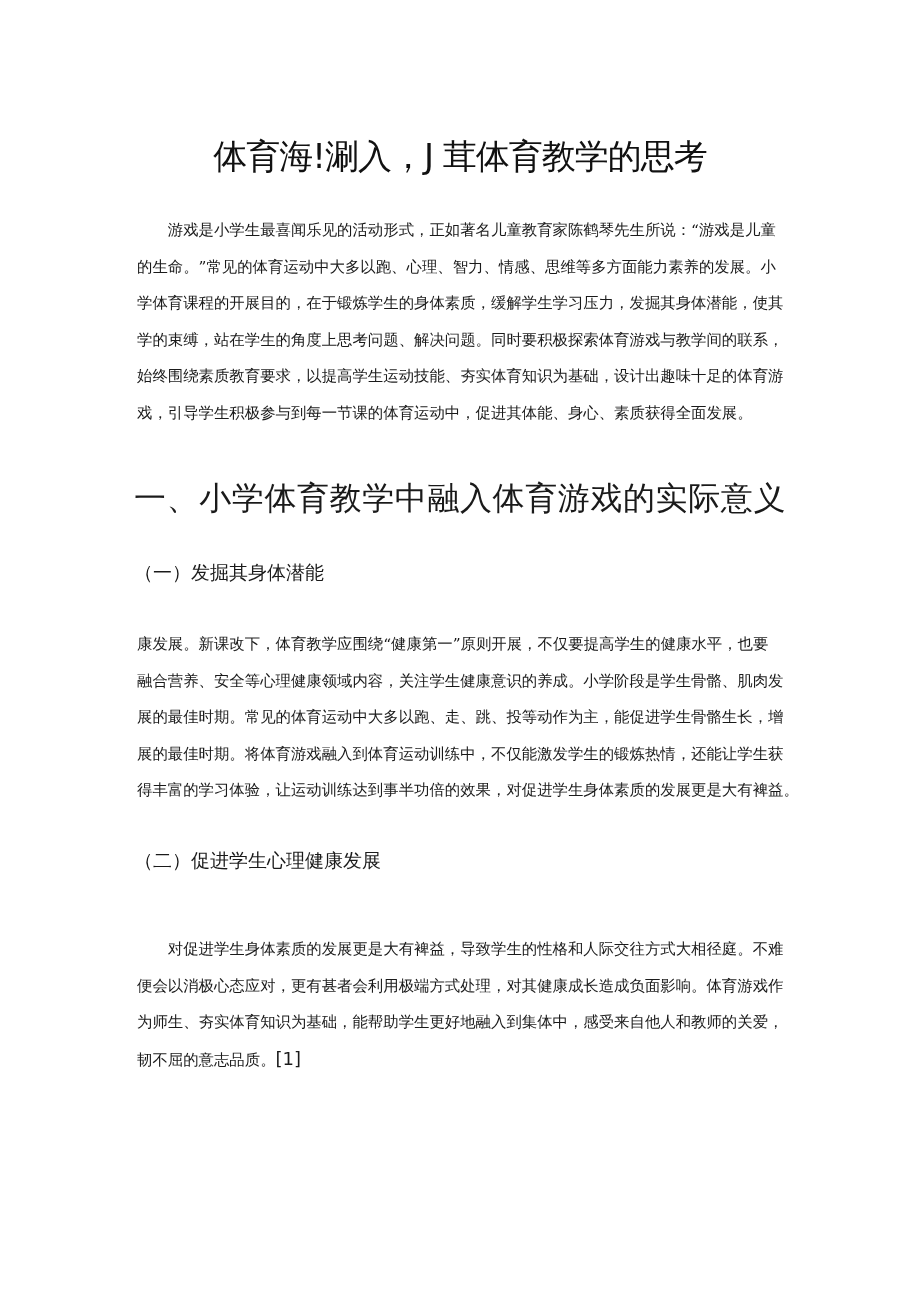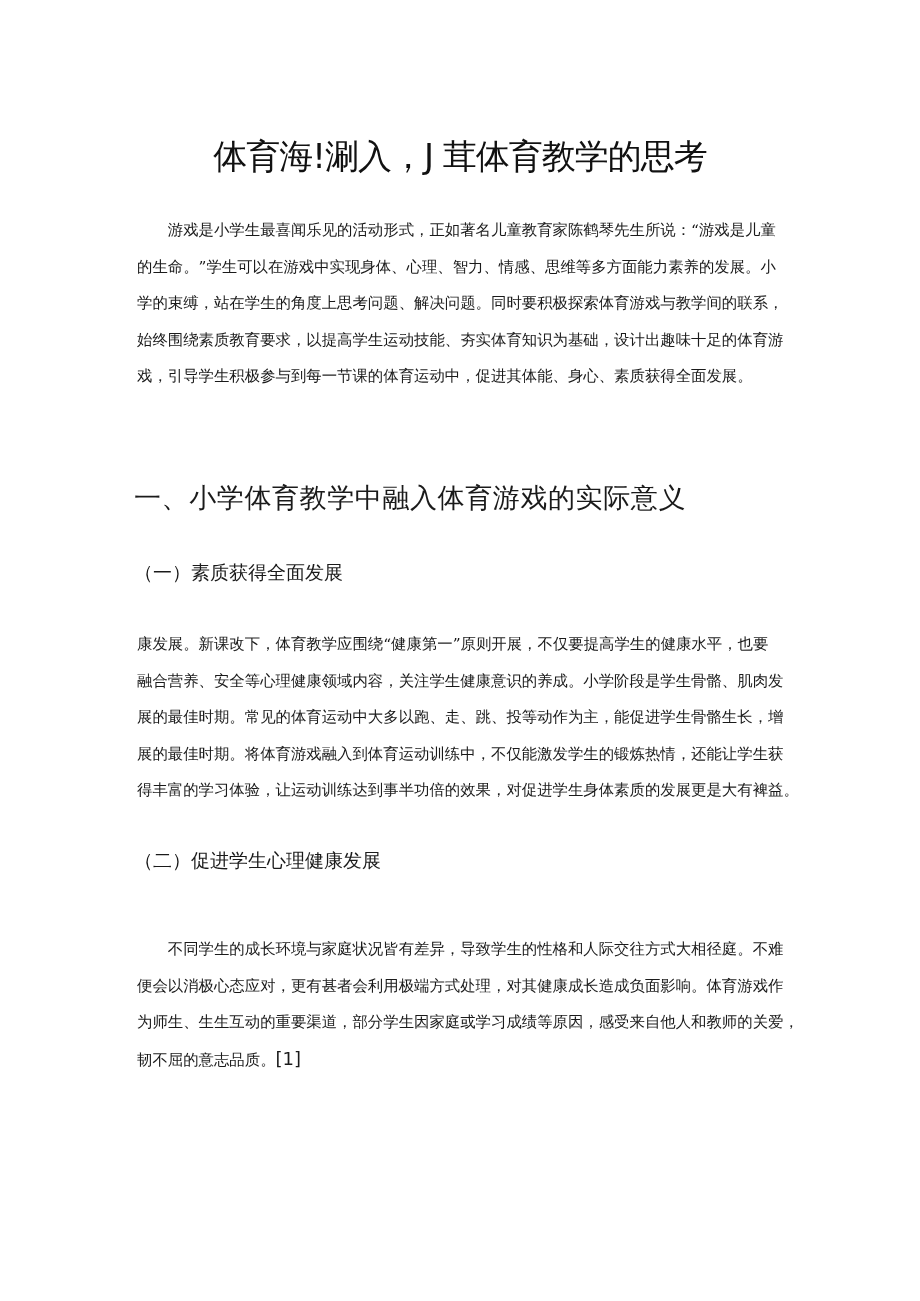--- a/index.html
+++ b/index.html
@@ -5,55 +5,56 @@
     html, body { margin: 0; padding: 0; background: #ffffff; }
     body { width: 920px; height: 1301px; position: relative; overflow: hidden;
            font-family: "DejaVu Serif", "Liberation Serif", serif; color: #1a1a1a; }
     .page { position: absolute; left: 0; top: 0; width: 792px; height: 1301px; }
     .title { position: absolute; left: 0; width: 920px; top: 132px; text-align: center;
              font-family: "DejaVu Sans", "Liberation Sans", sans-serif; font-size: 34px;
              letter-spacing: -1px; color: #111; line-height: 48px; }
     .para { position: absolute; left: 128px; width: 660px; font-size: 15.4px;
             line-height: 36.5px; text-align: justify; margin: 9px; }
     .para .line { display: block; white-space: nowrap; }
-    .h1 { position: absolute; left: 134px; top: 478px; font-size: 27px; line-height: 40px;
+    .h1 { position: absolute; left: 134px; top: 478px; font-size: 32px; line-height: 40px;
           margin: 0; font-weight: normal; letter-spacing: 0.6px; }
     .h2 { position: absolute; left: 134px; font-size: 19px; line-height: 28px; margin: 0;
           font-weight: normal; }
     .cite { font-family: "DejaVu Sans", "Liberation Sans", sans-serif; font-size: 18px; }
   </style>
 </head>
 <body>
 
 <div class="page">
 
   <div class="title">体育海!涮入，J 茸体育教学的思考</div>
 
   <p class="para" style="top:203px;">
     <span class="line">　　游戏是小学生最喜闻乐见的活动形式，正如著名儿童教育家陈鹤琴先生所说：“游戏是儿童</span>
-    <span class="line">的生命。”学生可以在游戏中实现身体、心理、智力、情感、思维等多方面能力素养的发展。小</span>
+    <span class="line">的生命。”常见的体育运动中大多以跑、心理、智力、情感、思维等多方面能力素养的发展。小</span>
+    <span class="line">学体育课程的开展目的，在于锻炼学生的身体素质，缓解学生学习压力，发掘其身体潜能，使其</span>
     <span class="line">学的束缚，站在学生的角度上思考问题、解决问题。同时要积极探索体育游戏与教学间的联系，</span>
     <span class="line">始终围绕素质教育要求，以提高学生运动技能、夯实体育知识为基础，设计出趣味十足的体育游</span>
     <span class="line">戏，引导学生积极参与到每一节课的体育运动中，促进其体能、身心、素质获得全面发展。</span>
   </p>
 
   <h1 class="h1">一、小学体育教学中融入体育游戏的实际意义</h1>
 
-  <h2 class="h2" style="top:558px;">（一）素质获得全面发展</h2>
+  <h2 class="h2" style="top:558px;">（一）发掘其身体潜能</h2>
 
   <p class="para" style="top:617px;">
     <span class="line">康发展。新课改下，体育教学应围绕“健康第一”原则开展，不仅要提高学生的健康水平，也要</span>
     <span class="line">融合营养、安全等心理健康领域内容，关注学生健康意识的养成。小学阶段是学生骨骼、肌肉发</span>
     <span class="line">展的最佳时期。常见的体育运动中大多以跑、走、跳、投等动作为主，能促进学生骨骼生长，增</span>
     <span class="line">展的最佳时期。将体育游戏融入到体育运动训练中，不仅能激发学生的锻炼热情，还能让学生获</span>
     <span class="line">得丰富的学习体验，让运动训练达到事半功倍的效果，对促进学生身体素质的发展更是大有裨益。</span>
   </p>
 
   <h2 class="h2" style="top:846px;">（二）促进学生心理健康发展</h2>
 
   <p class="para" style="top:922px;">
-    <span class="line">　　不同学生的成长环境与家庭状况皆有差异，导致学生的性格和人际交往方式大相径庭。不难</span>
+    <span class="line">　　对促进学生身体素质的发展更是大有裨益，导致学生的性格和人际交往方式大相径庭。不难</span>
     <span class="line">便会以消极心态应对，更有甚者会利用极端方式处理，对其健康成长造成负面影响。体育游戏作</span>
-    <span class="line">为师生、生生互动的重要渠道，部分学生因家庭或学习成绩等原因，感受来自他人和教师的关爱，</span>
+    <span class="line">为师生、夯实体育知识为基础，能帮助学生更好地融入到集体中，感受来自他人和教师的关爱，</span>
     <span class="line"><span>韧不屈的意志品质。</span><span class="cite">[1]</span></span>
   </p>
 
 </div>
 
 </body></html>

